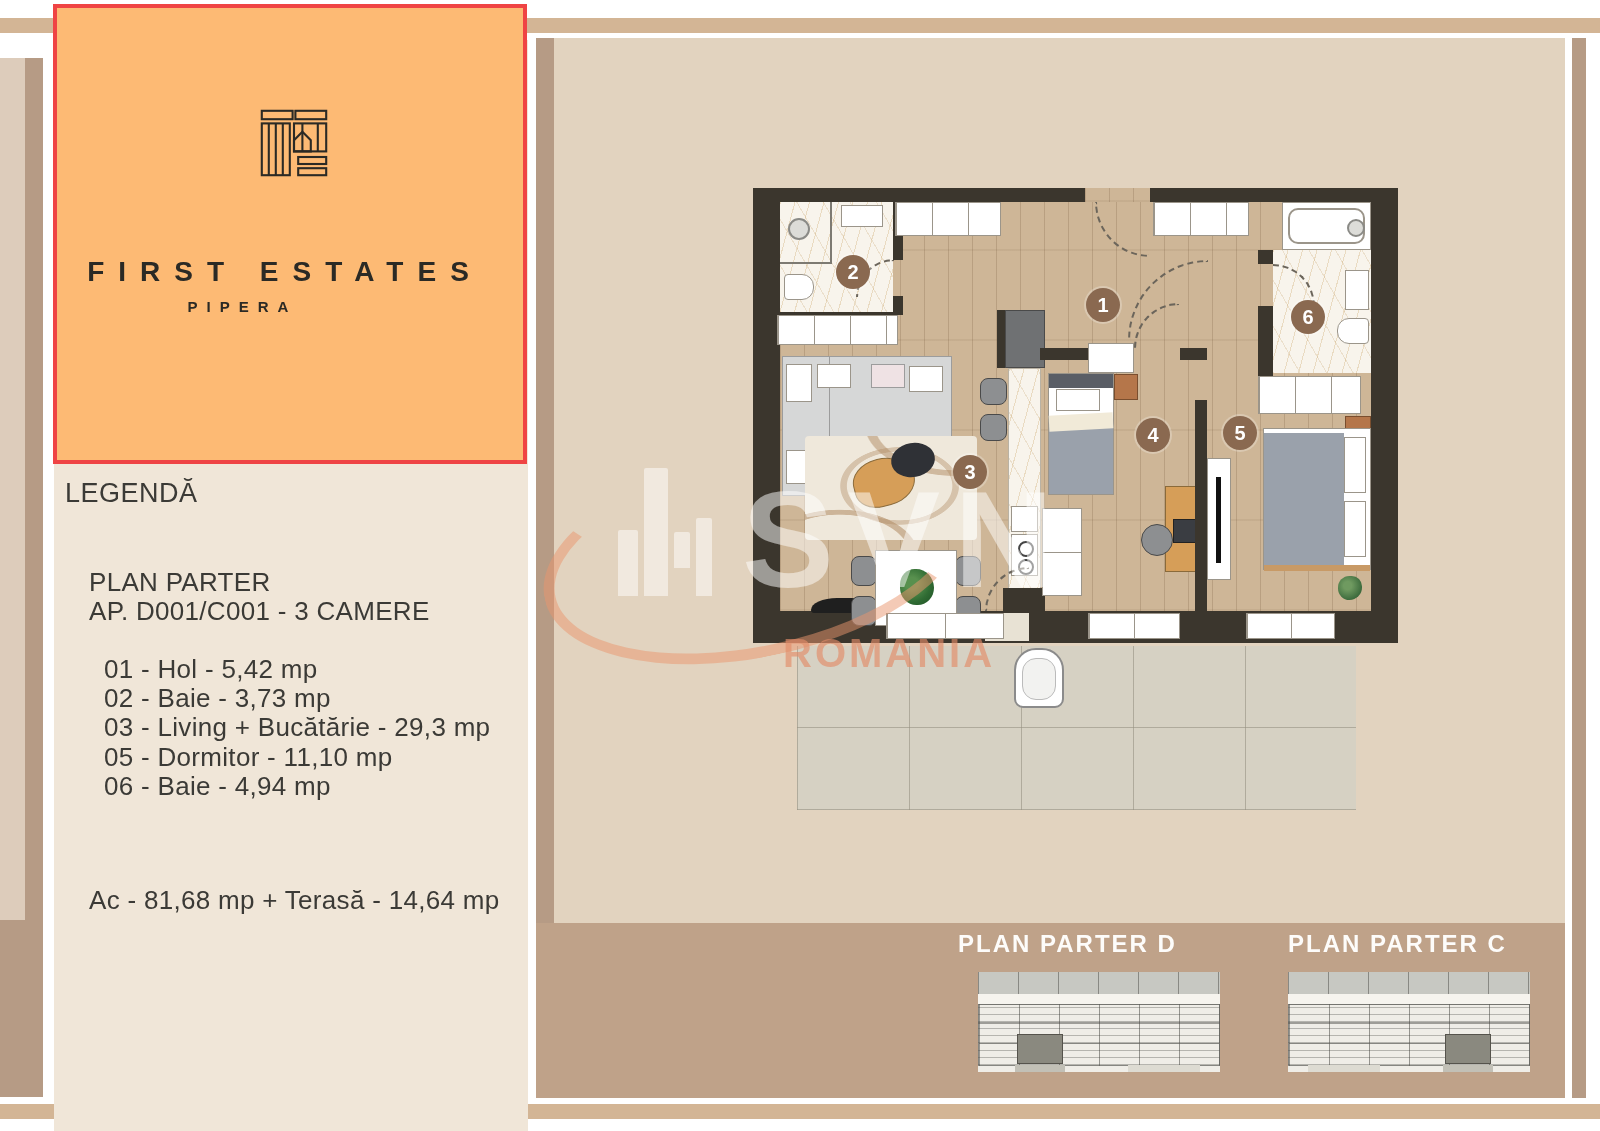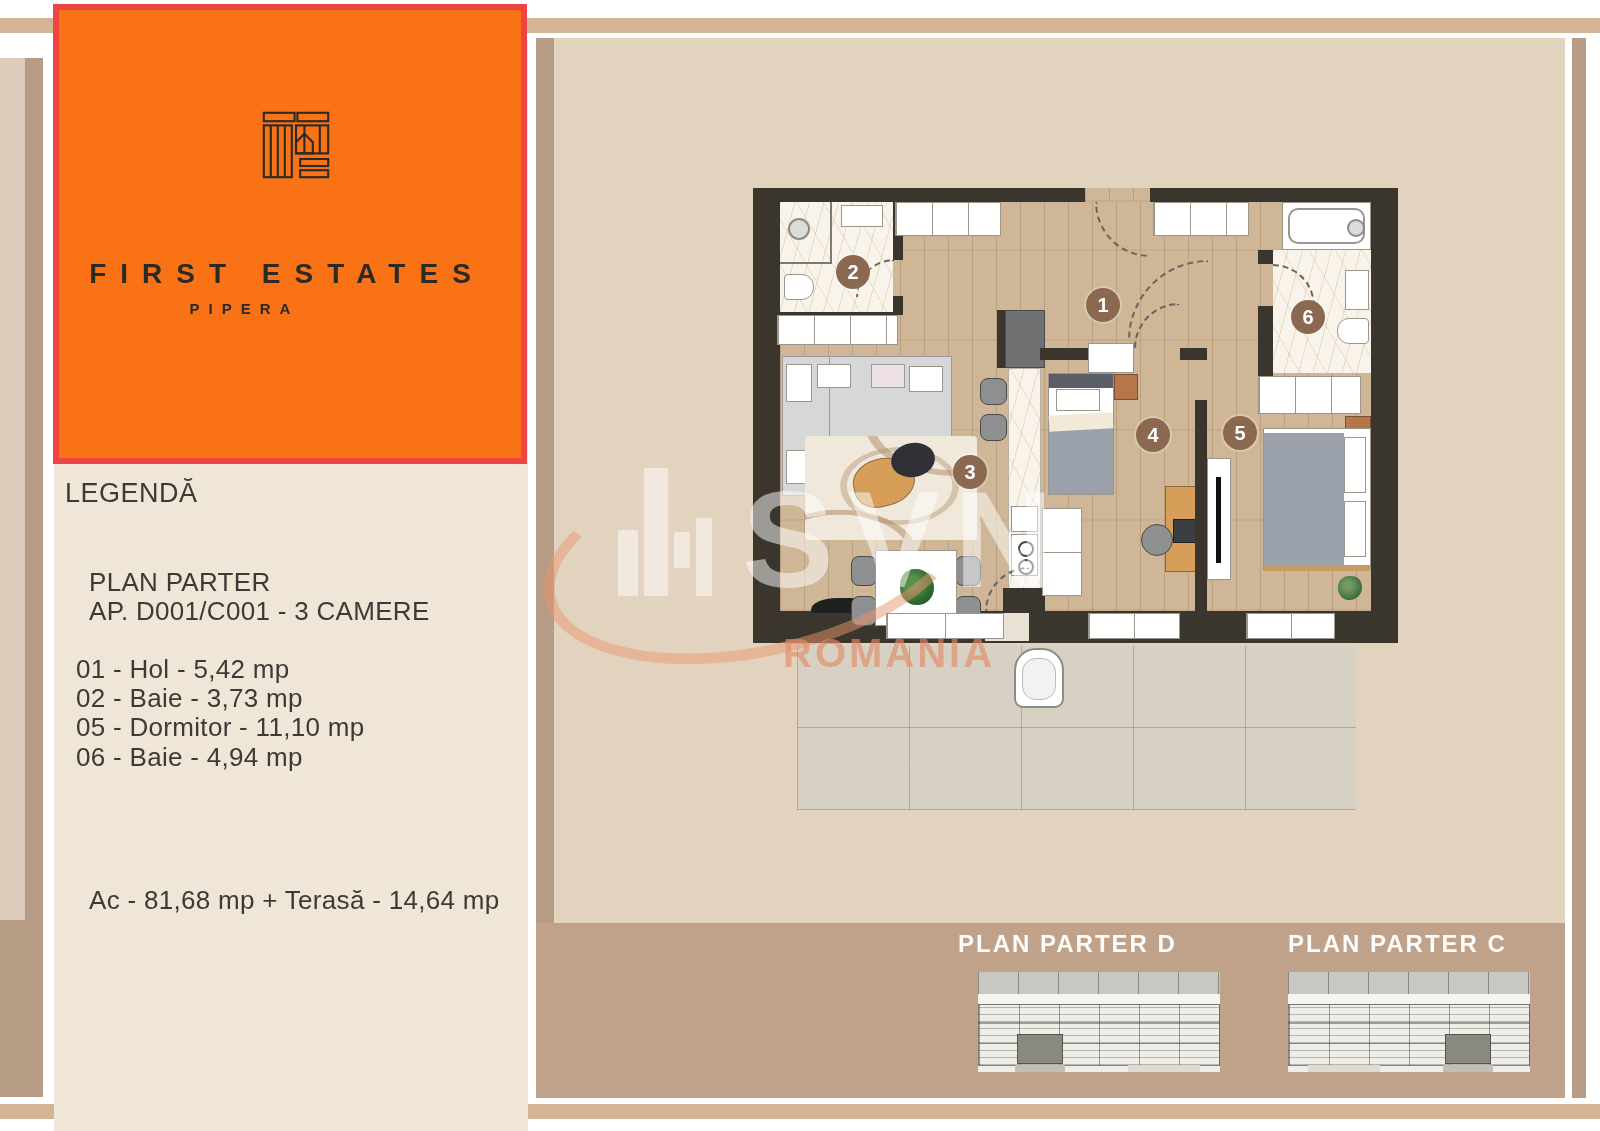--- a/index.html
+++ b/index.html
@@ -5,21 +5,21 @@
   html,body{margin:0;padding:0;background:#888;}
   .page{position:relative;width:1600px;height:1131px;background:#ffffff;overflow:hidden;
         font-family:"Liberation Sans",sans-serif;color:#3b3a36;}
   .abs{position:absolute;}
   
   .band{background:#d3b595;}
   .stripe-dark{background:#b69b85;}
   .stripe-light{background:#ddccbb;}
   
   .leftcol{background:#f0e6d8;}
-  .logo-box{background:#f97316;border:6px solid #ef4444;box-sizing:border-box;text-decoration:underline;}
+  .logo-box{background:#fdba74;border:4px solid #ef4444;box-sizing:border-box;text-decoration:underline;}
   .brand-name{font-weight:bold;font-size:28px;letter-spacing:14px;color:#2b2a25;text-align:center;}
   .brand-sub{font-weight:bold;font-size:15px;letter-spacing:9px;color:#2b2a25;text-align:center;}
   .legend-title{font-size:27px;letter-spacing:.5px;}
   .legend-item{font-size:26px;line-height:29.2px;letter-spacing:.3px;margin-left:24px;}
   
   .panel{background:#e2d3bf;}
   .panel-footer{background:#bfa289;}
   
   .plan{background:#3b362d;}
   .floor{background:#ceb697;
@@ -109,23 +109,24 @@
           <rect x="56" y="86" width="40" height="10"></rect>
       </g>
     </svg>
     <div class="abs brand-name" style="left:0;top:248px;width:456px;">FIRST ESTATES</div>
     <div class="abs brand-sub" style="left:0;top:290px;width:371px;">PIPERA</div>
   </div>
 
   <div class="abs legend-title" style="left:65px;top:478px;">LEGENDĂ</div>
   <div class="abs legend-item" style="left:65px;top:568px;">PLAN PARTER</div>
   <div class="abs legend-item" style="left:65px;top:597px;">AP. D001/C001 - 3 CAMERE</div>
-  <div class="abs" style="left:52px;top:655px;">
+  <div class="abs" style="left:80px;top:655px;">
     <div class="legend-item">01 - Hol - 5,42 mp</div>
     <div class="legend-item">02 - Baie - 3,73 mp</div>
+    <div class="legend-item">03 - Living + Bucătărie - 29,3 mp</div>
     <div class="legend-item">05 - Dormitor - 11,10 mp</div>
     <div class="legend-item">06 - Baie - 4,94 mp</div>
   </div>
   <div class="abs" style="left:65px;top:886px;line-height:30px;">
     <div class="legend-item">Ac - 81,68 mp + Terasă - 14,64 mp</div>
   </div>
 
   <div class="abs panel" style="left:536px;top:38px;width:1029px;height:1060px;">
     <div class="abs stripe-dark" style="left:0;top:0;width:18px;height:1060px;"></div>
     <div class="abs panel-footer" style="left:0;top:885px;width:1029px;height:175px;"></div>

